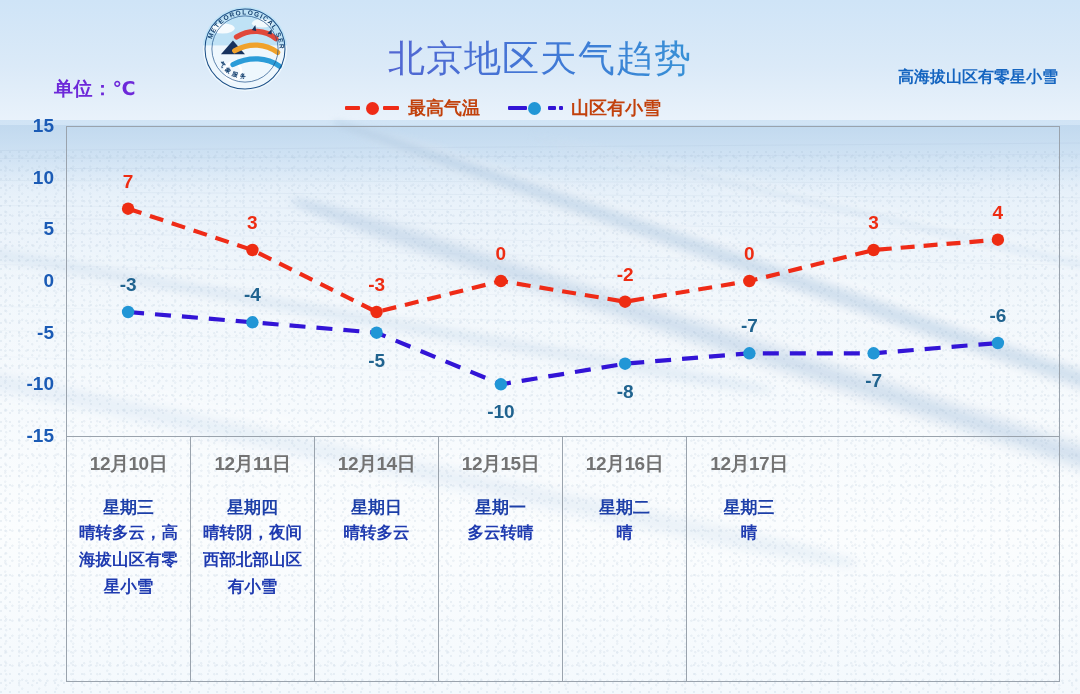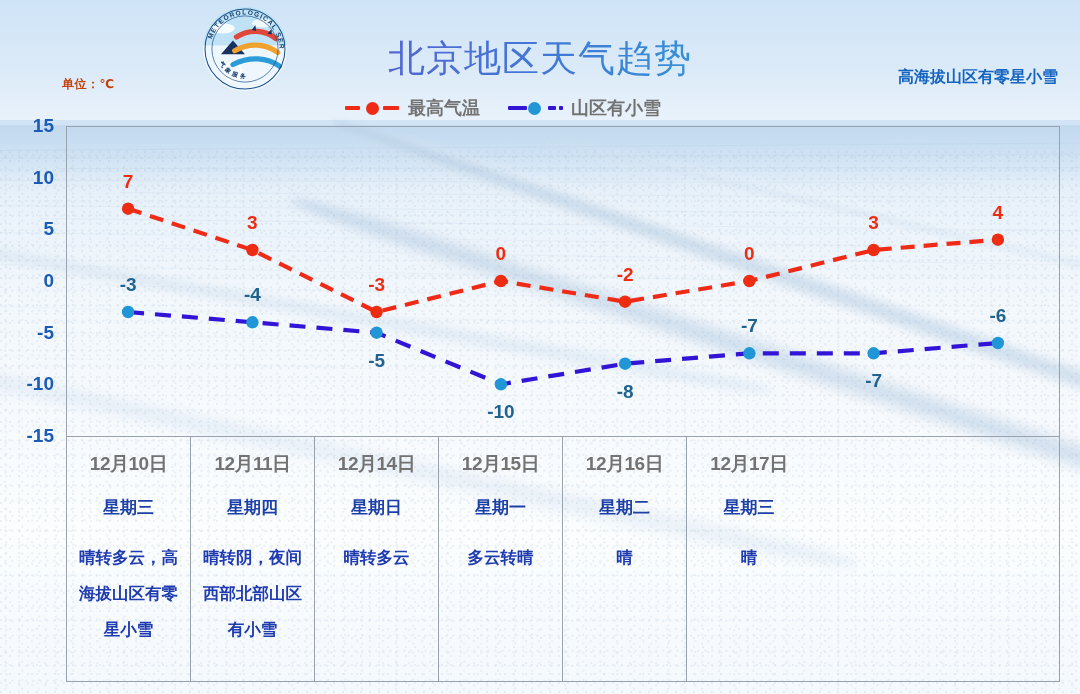--- a/index.html
+++ b/index.html
@@ -98,36 +98,36 @@
     position: absolute; left: 0; top: 10px; width: 1080px;
     text-align: center;
     font-size: 37px; font-weight: normal; letter-spacing: 1px;
     background: linear-gradient(100deg,#7c49c9 0%, #6355cf 22%, #3f7ad6 52%, #2fa8d6 76%, #36c4d8 100%);
     -webkit-background-clip: text; background-clip: text;
     -webkit-text-fill-color: transparent; color: transparent;
     text-shadow: none;
     margin-top: 24px;
   }
   .unit-label {
-    position: absolute; left: 62px; top: 76px;
-    font-size: 12px; font-weight: bold; color: #c2410c;
+    position: absolute; left: 54px; top: 76px;
+    font-size: 19px; font-weight: bold; color: #6d28d9;
     letter-spacing: .5px;
   }
   .issuer {
     position: absolute; right: 22px; top: 66px;
     text-align: left;
     font-size: 16px; font-weight: bold; color: #1565c0;
     line-height: 22px;
   }
 
   
   .legend {
     position: absolute; left: 345px; top: 96px;
     display: flex; align-items: center; gap: 28px;
-    font-size: 18px; font-weight: bold; color: #737373;
+    font-size: 18px; font-weight: bold; color: #c2410c;
   }
   .legend-item { display: flex; align-items: center; gap: 7px; }
   .legend-mark { width: 56px; height: 14px; position: relative; }
   .legend-mark .seg {
     position: absolute; top: 5px; height: 4px; border-radius: 1px;
   }
   .legend-mark .dot {
     position: absolute; top: 1px; left: 21px;
     width: 13px; height: 13px; border-radius: 50%;
   }
@@ -179,25 +179,24 @@
     text-align: center;
   }
   .col:last-child { border-right: none; }
   .col .date {
     font-size: 19px; font-weight: bold; color: #737373;
     letter-spacing: -.5px;
     margin-bottom: 19px;
   }
   .col .weekday {
     font-size: 17px; font-weight: bold; color: #1c3fa8;
-    margin-bottom: 20px;
   }
   .col .desc {
     font-size: 16.5px; font-weight: bold; color: #1f3bb0;
-    line-height: 36px;
+    line-height: 27px;
   }
 </style>
 </head>
 <body>
 
 <div id="stage">
 
   <div class="bg-sky"></div>
   <div class="bg-snow"></div>
   <div class="bg-horizon"></div>

